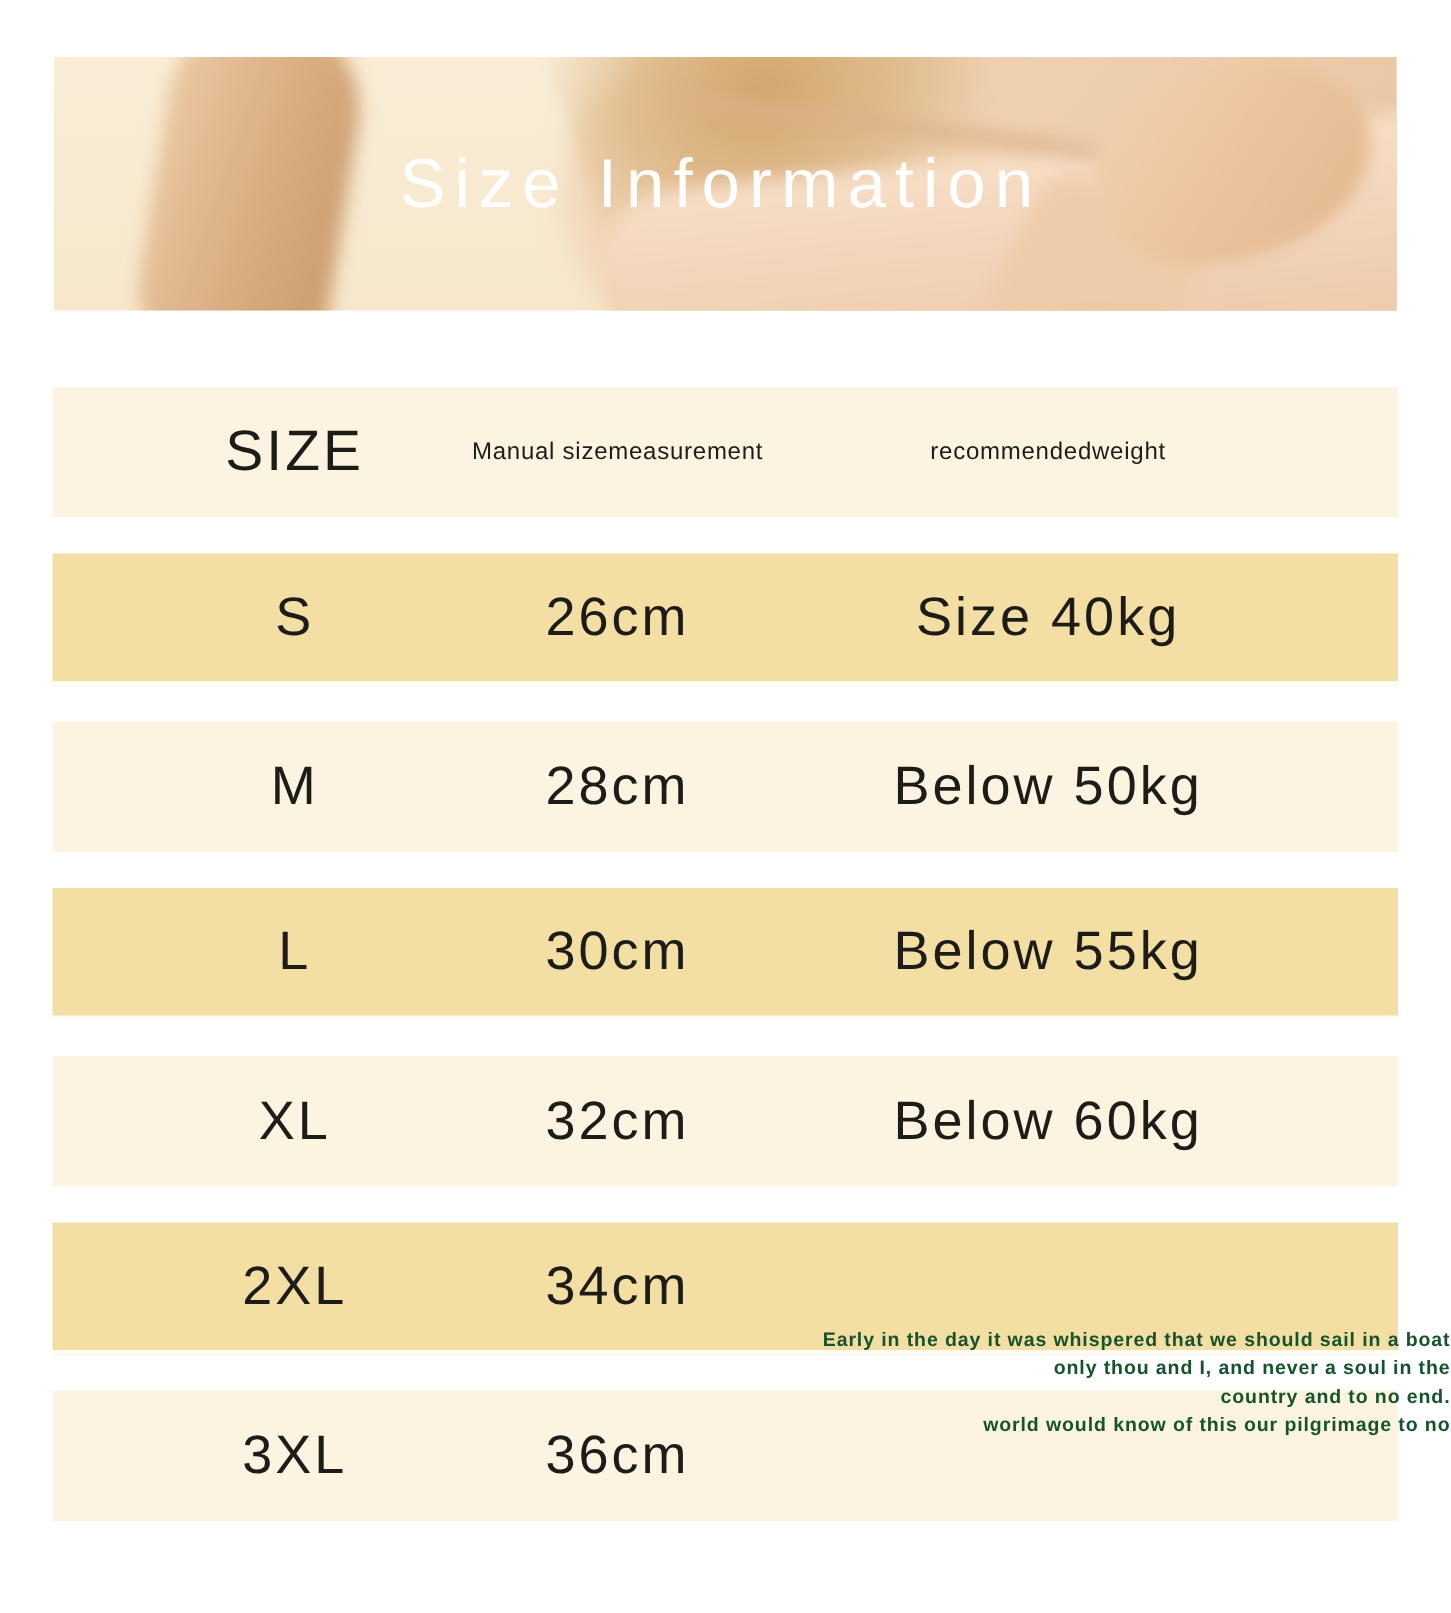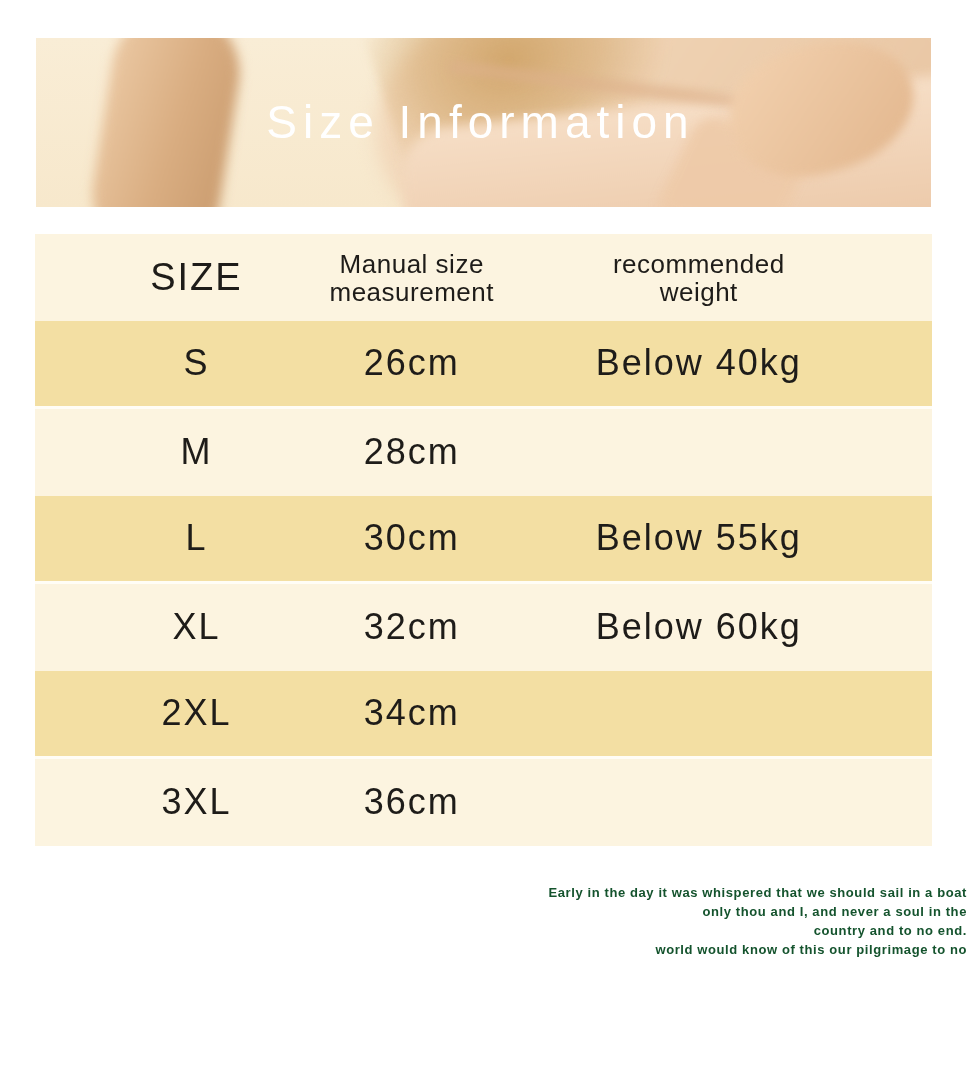--- a/index.html
+++ b/index.html
@@ -60,32 +60,32 @@
     transform: translateY(-52%);
     margin: 0; text-align: center;
     color: #ffffff; font-size: 46px; font-weight: 300;
     letter-spacing: 6px; white-space: nowrap;
   }
 
   
   .size-table { position: absolute; left: 35px; top: 234px; width: 897px; }
   .trow {
     display: grid; grid-template-columns: 36% 12% 52%;
-    align-items: center; box-sizing: border-box;
+    align-items: center; box-sizing: border-box; margin-top: 24px;
   }
   .trow.thead { height: 87px; background: #fcf4e0; }
   .trow.data  { height: 87.5px; }
   .row--gold  { background: #f3dfa3; border-bottom: 3px solid #fffdf6; }
   .row--cream { background: #fcf4e0; }
   .cell {
     display: flex; justify-content: center; align-items: center;
     white-space: nowrap; color: #1e1c19;
   }
   .thead .cell-size { font-size: 38px; letter-spacing: 2px; font-weight: 400; }
-  .cell-2line { flex-direction: column; font-size: 26px; line-height: 28px; letter-spacing: 0.5px; }
+  .cell-2line { flex-direction: row; font-size: 16px; line-height: 28px; letter-spacing: 0.5px; }
   .data .cell { font-size: 36px; letter-spacing: 2px; }
 
   
   .poem {
     position: absolute; left: 0; top: 883px; width: 967px;
     text-align: right; color: #14532d;
     font-size: 13px; line-height: 19px; font-weight: bold;
     letter-spacing: 0.6px;
   }
 </style>
@@ -115,26 +115,27 @@
       </div>
       <div class="cell cell-2line">
         <span>recommended</span>
         <span>weight</span>
       </div>
     </div>
 
     <div class="trow data row--gold">
       <div class="cell">S</div>
       <div class="cell">26cm</div>
-      <div class="cell">Below 40kg</div>
+      <div class="cell">Size 40kg</div>
     </div>
 
     <div class="trow data row--cream">
       <div class="cell">M</div>
       <div class="cell">28cm</div>
+      <div class="cell">Below 50kg</div>
     </div>
 
     <div class="trow data row--gold">
       <div class="cell">L</div>
       <div class="cell">30cm</div>
       <div class="cell">Below 55kg</div>
     </div>
 
     <div class="trow data row--cream">
       <div class="cell">XL</div>

